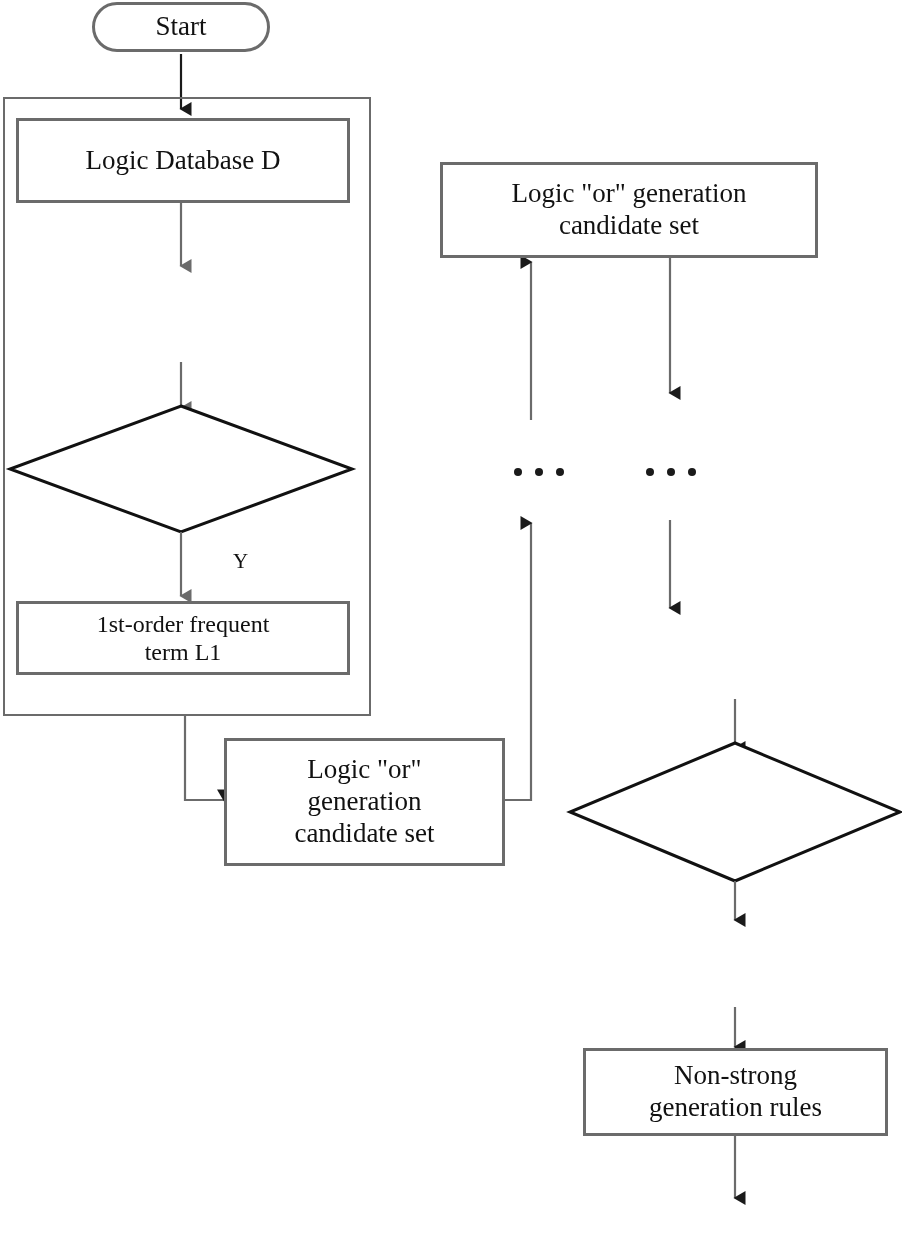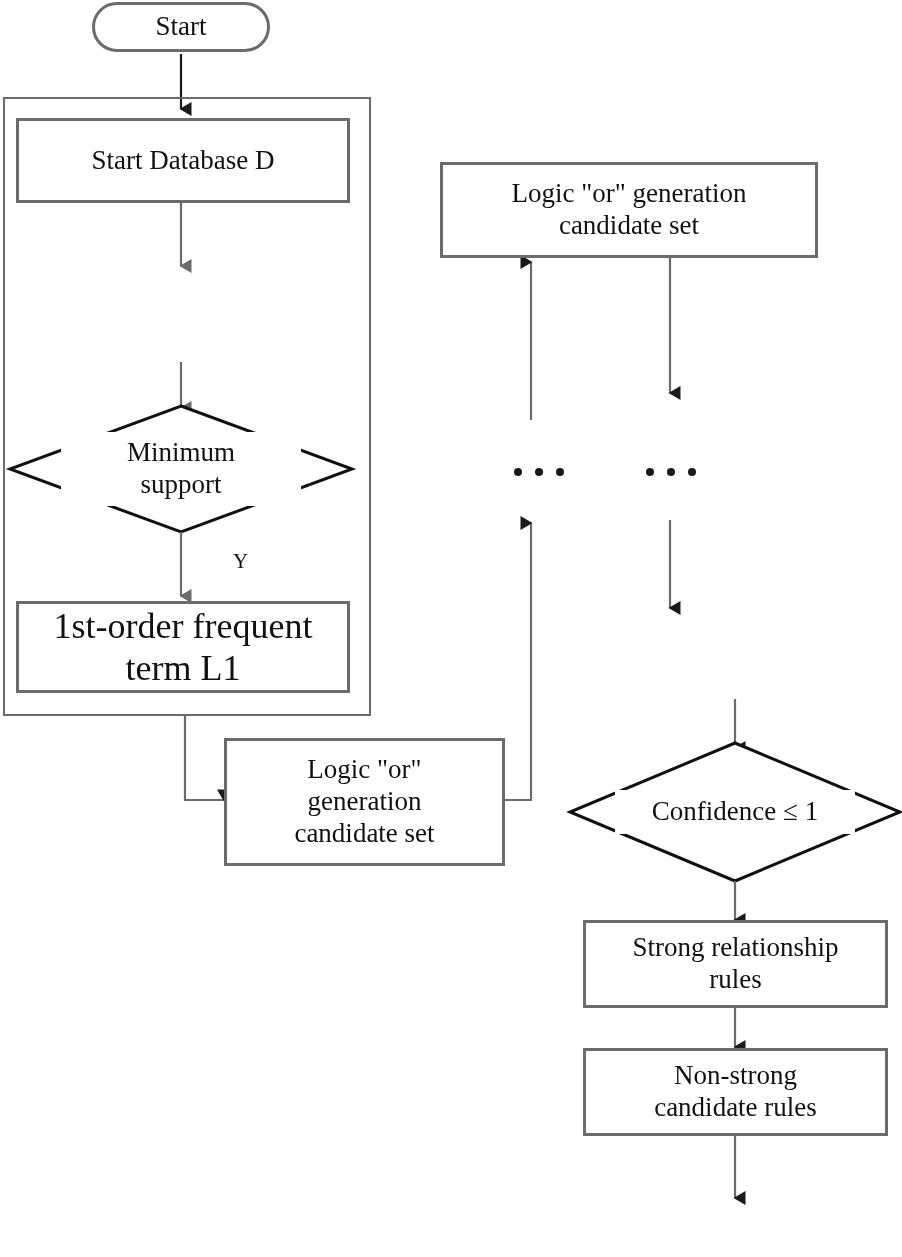--- a/index.html
+++ b/index.html
@@ -134,32 +134,28 @@
     <line x1="735" y1="1136" x2="735" y2="1198" stroke="#6b6b6b" stroke-width="2.2" marker-end="url(#arrowBlack)"></line>
   </svg>
 
   <div class="group-box" style="left:3px; top:97px; width:368px; height:619px;"></div>
 
   <div class="node oval" style="left:92px; top:2px; width:178px; height:50px; font-size:27px;">
     <span class="txt">Start</span>
   </div>
 
   <div class="node rect" style="left:16px; top:118px; width:334px; height:85px; font-size:27px;">
-    <span class="txt">Start Database D</span>
+    <span class="txt">Logic Database D</span>
   </div>
 
 
-  <div class="node" style="left:61px; top:432px; width:240px; height:74px; font-size:27px;">
-    <span class="txt">Minimum
-support</span>
-  </div>
 
   <div class="edge-label" style="left:233px; top:549px;">Y</div>
 
-  <div class="node rect" style="left:16px; top:601px; width:334px; height:92px; font-size:36px;">
+  <div class="node rect" style="left:16px; top:601px; width:334px; height:74px; font-size:24px;">
     <span class="txt">1st-order frequent
 term L1</span>
   </div>
 
   <div class="node rect" style="left:224px; top:738px; width:281px; height:128px; font-size:27px;">
     <span class="txt">Logic "or"
 generation
 candidate set</span>
   </div>
 
@@ -174,28 +170,21 @@
     <i></i>
   </div>
 
   <div class="ellipsis-dots" style="left:646px; top:468px;">
     <i></i>
     <i></i>
     <i></i>
   </div>
 
 
-  <div class="node" style="left:615px; top:790px; width:240px; height:44px; font-size:27px;">
-    <span class="txt">Confidence ≤ 1</span>
-  </div>
 
-  <div class="node rect" style="left:583px; top:920px; width:305px; height:88px; font-size:27px;">
-    <span class="txt">Strong relationship
-rules</span>
-  </div>
 
   <div class="node rect" style="left:583px; top:1048px; width:305px; height:88px; font-size:27px;">
     <span class="txt">Non-strong
-candidate rules</span>
+generation rules</span>
   </div>
 
 
 </div>
 
 </body></html>

